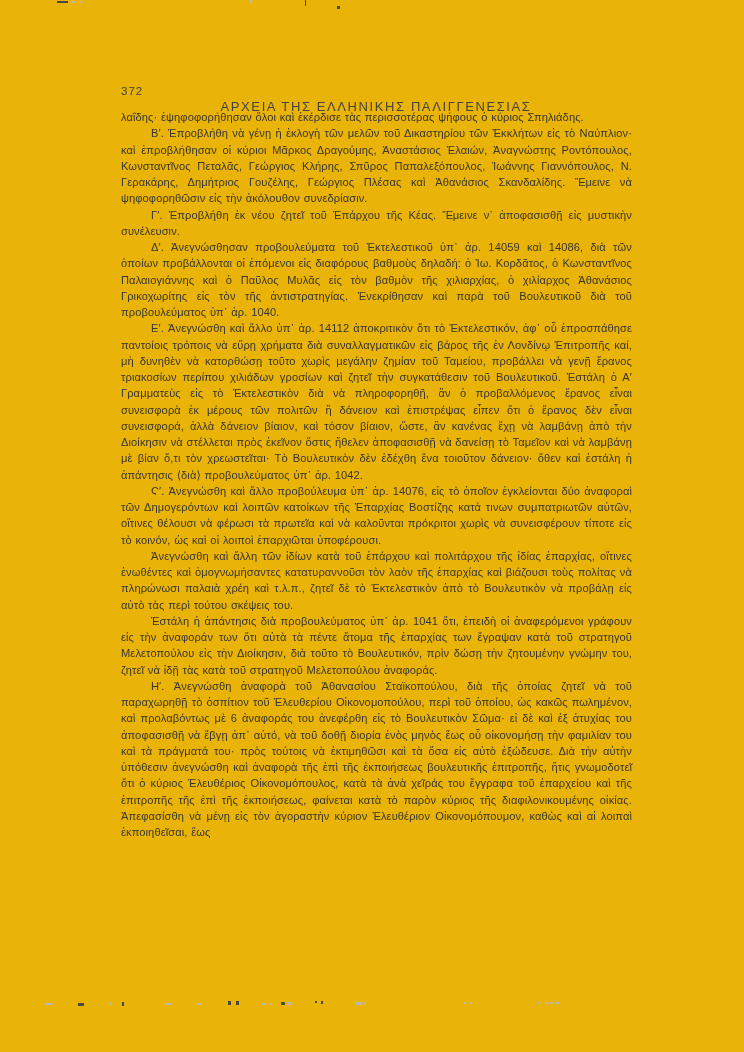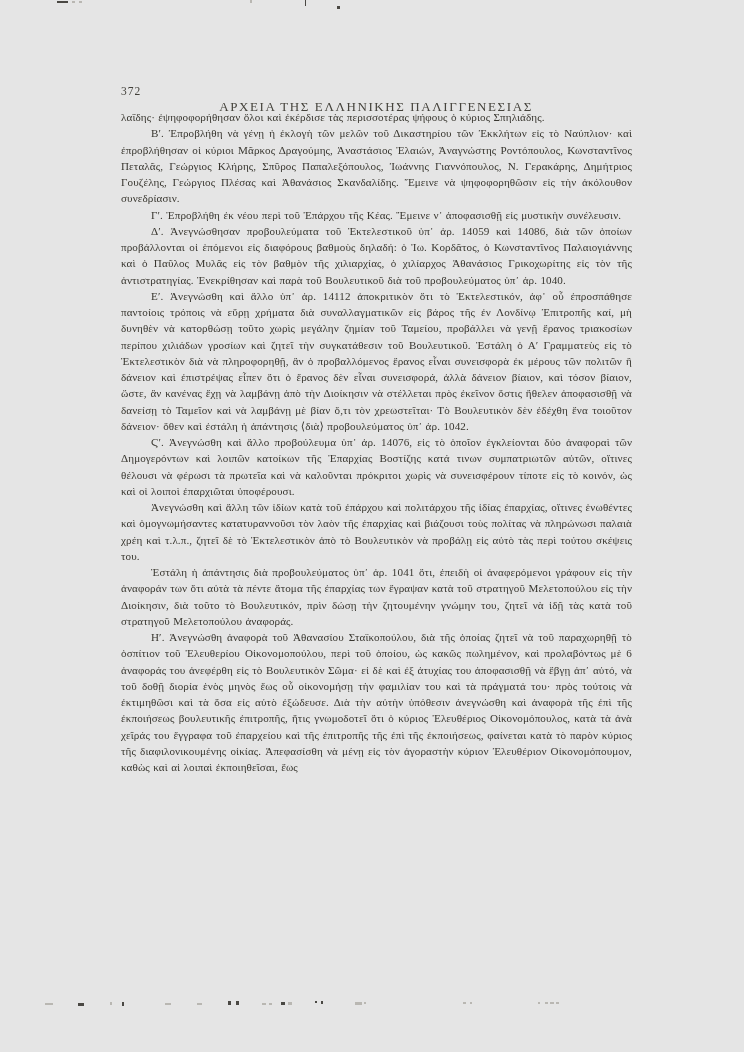--- a/index.html
+++ b/index.html
@@ -4,23 +4,23 @@
 <style>
   html, body {
     margin: 0;
     padding: 0;
     background: #ffffff;
   }
   .page {
     position: relative;
     width: 744px;
     height: 1052px;
-    background: #e5e5e5;
+    background: #eab308;
     overflow: hidden;
-    font-family: Liberation Serif, serif;
+    font-family: Liberation Sans, sans-serif;
     color: #3a3833;
   }
   .header {
     position: absolute;
     top: 84px;
     left: 121px;
     width: 510px;
     height: 16px;
     font-size: 11.5px;
     line-height: 14px;
@@ -82,21 +82,21 @@
   <div class="artifact dark" style="left:337px; top:6px; width:3px; height:3px;"></div>
 
   <div class="header">
     <span class="page-number">372</span>
     <span class="running-title">ΑΡΧΕΙΑ ΤΗΣ ΕΛΛΗΝΙΚΗΣ ΠΑΛΙΓΓΕΝΕΣΙΑΣ</span>
   </div>
 
   <div class="body-text">
       <p class="para">λαΐδης· ἐψηφοφορήθησαν ὅλοι καὶ ἐκέρδισε τὰς περισσοτέρας ψήφους ὁ κύριος Σπηλιάδης.</p>
       <p class="para indent">Β′. Ἐπροβλήθη νὰ γένῃ ἡ ἐκλογὴ τῶν μελῶν τοῦ Δικαστηρίου τῶν Ἐκκλήτων εἰς τὸ Ναύπλιον· καὶ ἐπροβλήθησαν οἱ κύριοι Μᾶρκος Δραγούμης, Ἀναστάσιος Ἐλαιών, Ἀναγνώστης Ροντόπουλος, Κωνσταντῖνος Πεταλᾶς, Γεώργιος Κλήρης, Σπῦρος Παπαλεξόπουλος, Ἰωάννης Γιαννόπουλος, Ν. Γερακάρης, Δημήτριος Γουζέλης, Γεώργιος Πλέσας καὶ Ἀθανάσιος Σκανδαλίδης. Ἔμεινε νὰ ψηφοφορηθῶσιν εἰς τὴν ἀκόλουθον συνεδρίασιν.</p>
-      <p class="para indent">Γ′. Ἐπροβλήθη ἐκ νέου περὶ τοῦ Ἐπάρχου τῆς Κέας. Ἔμεινε ν᾽ ἀποφασισθῇ εἰς μυστικὴν συνέλευσιν.</p>
+      <p class="para indent">Γ′. Ἐπροβλήθη ἐκ νέου ζητεῖ τοῦ Ἐπάρχου τῆς Κέας. Ἔμεινε ν᾽ ἀποφασισθῇ εἰς μυστικὴν συνέλευσιν.</p>
       <p class="para indent">Δ′. Ἀνεγνώσθησαν προβουλεύματα τοῦ Ἐκτελεστικοῦ ὑπ᾽ ἀρ. 14059 καὶ 14086, διὰ τῶν ὁποίων προβάλλονται οἱ ἑπόμενοι εἰς διαφόρους βαθμοὺς δηλαδή: ὁ Ἰω. Κορδᾶτος, ὁ Κωνσταντῖνος Παλαιογιάννης καὶ ὁ Παῦλος Μυλᾶς εἰς τὸν βαθμὸν τῆς χιλιαρχίας, ὁ χιλίαρχος Ἀθανάσιος Γρικοχωρίτης εἰς τὸν τῆς ἀντιστρατηγίας. Ἐνεκρίθησαν καὶ παρὰ τοῦ Βουλευτικοῦ διὰ τοῦ προβουλεύματος ὑπ᾽ ἀρ. 1040.</p>
       <p class="para indent">Ε′. Ἀνεγνώσθη καὶ ἄλλο ὑπ᾽ ἀρ. 14112 ἀποκριτικὸν ὅτι τὸ Ἐκτελεστικόν, ἀφ᾽ οὗ ἐπροσπάθησε παντοίοις τρόποις νὰ εὕρῃ χρήματα διὰ συναλλαγματικῶν εἰς βάρος τῆς ἐν Λονδίνῳ Ἐπιτροπῆς καί, μὴ δυνηθὲν νὰ κατορθώσῃ τοῦτο χωρὶς μεγάλην ζημίαν τοῦ Ταμείου, προβάλλει νὰ γενῇ ἔρανος τριακοσίων περίπου χιλιάδων γροσίων καὶ ζητεῖ τὴν συγκατάθεσιν τοῦ Βουλευτικοῦ. Ἐστάλη ὁ Α′ Γραμματεὺς εἰς τὸ Ἐκτελεστικὸν διὰ νὰ πληροφορηθῇ, ἂν ὁ προβαλλόμενος ἔρανος εἶναι συνεισφορὰ ἐκ μέρους τῶν πολιτῶν ἢ δάνειον καὶ ἐπιστρέψας εἶπεν ὅτι ὁ ἔρανος δὲν εἶναι συνεισφορά, ἀλλὰ δάνειον βίαιον, καὶ τόσον βίαιον, ὥστε, ἂν κανένας ἔχῃ νὰ λαμβάνῃ ἀπὸ τὴν Διοίκησιν νὰ στέλλεται πρὸς ἐκεῖνον ὅστις ἤθελεν ἀποφασισθῇ νὰ δανείσῃ τὸ Ταμεῖον καὶ νὰ λαμβάνῃ μὲ βίαν ὅ,τι τὸν χρεωστεῖται· Τὸ Βουλευτικὸν δὲν ἐδέχθη ἕνα τοιοῦτον δάνειον· ὅθεν καὶ ἐστάλη ἡ ἀπάντησις ⟨διὰ⟩ προβουλεύματος ὑπ᾽ ἀρ. 1042.</p>
       <p class="para indent">Ϛ′. Ἀνεγνώσθη καὶ ἄλλο προβούλευμα ὑπ᾽ ἀρ. 14076, εἰς τὸ ὁποῖον ἐγκλείονται δύο ἀναφοραὶ τῶν Δημογερόντων καὶ λοιπῶν κατοίκων τῆς Ἐπαρχίας Βοστίζης κατά τινων συμπατριωτῶν αὐτῶν, οἵτινες θέλουσι νὰ φέρωσι τὰ πρωτεῖα καὶ νὰ καλοῦνται πρόκριτοι χωρὶς νὰ συνεισφέρουν τίποτε εἰς τὸ κοινόν, ὡς καὶ οἱ λοιποὶ ἐπαρχιῶται ὑποφέρουσι.</p>
       <p class="para indent">Ἀνεγνώσθη καὶ ἄλλη τῶν ἰδίων κατὰ τοῦ ἐπάρχου καὶ πολιτάρχου τῆς ἰδίας ἐπαρχίας, οἵτινες ἑνωθέντες καὶ ὁμογνωμήσαντες κατατυραννοῦσι τὸν λαὸν τῆς ἐπαρχίας καὶ βιάζουσι τοὺς πολίτας νὰ πληρώνωσι παλαιὰ χρέη καὶ τ.λ.π., ζητεῖ δὲ τὸ Ἐκτελεστικὸν ἀπὸ τὸ Βουλευτικὸν νὰ προβάλῃ εἰς αὐτὸ τὰς περὶ τούτου σκέψεις του.</p>
       <p class="para indent">Ἐστάλη ἡ ἀπάντησις διὰ προβουλεύματος ὑπ᾽ ἀρ. 1041 ὅτι, ἐπειδὴ οἱ ἀναφερόμενοι γράφουν εἰς τὴν ἀναφοράν των ὅτι αὐτὰ τὰ πέντε ἄτομα τῆς ἐπαρχίας των ἔγραψαν κατὰ τοῦ στρατηγοῦ Μελετοπούλου εἰς τὴν Διοίκησιν, διὰ τοῦτο τὸ Βουλευτικόν, πρὶν δώσῃ τὴν ζητουμένην γνώμην του, ζητεῖ νὰ ἰδῇ τὰς κατὰ τοῦ στρατηγοῦ Μελετοπούλου ἀναφοράς.</p>
       <p class="para indent">Η′. Ἀνεγνώσθη ἀναφορὰ τοῦ Ἀθανασίου Σταϊκοπούλου, διὰ τῆς ὁποίας ζητεῖ νὰ τοῦ παραχωρηθῇ τὸ ὁσπίτιον τοῦ Ἐλευθερίου Οἰκονομοπούλου, περὶ τοῦ ὁποίου, ὡς κακῶς πωλημένον, καὶ προλαβόντως μὲ 6 ἀναφοράς του ἀνεφέρθη εἰς τὸ Βουλευτικὸν Σῶμα· εἰ δὲ καὶ ἐξ ἀτυχίας του ἀποφασισθῇ νὰ ἔβγῃ ἀπ᾽ αὐτό, νὰ τοῦ δοθῇ διορία ἑνὸς μηνὸς ἕως οὗ οἰκονομήσῃ τὴν φαμιλίαν του καὶ τὰ πράγματά του· πρὸς τούτοις νὰ ἐκτιμηθῶσι καὶ τὰ ὅσα εἰς αὐτὸ ἐξώδευσε. Διὰ τὴν αὐτὴν ὑπόθεσιν ἀνεγνώσθη καὶ ἀναφορὰ τῆς ἐπὶ τῆς ἐκποιήσεως βουλευτικῆς ἐπιτροπῆς, ἥτις γνωμοδοτεῖ ὅτι ὁ κύριος Ἐλευθέριος Οἰκονομόπουλος, κατὰ τὰ ἀνὰ χεῖράς του ἔγγραφα τοῦ ἐπαρχείου καὶ τῆς ἐπιτροπῆς τῆς ἐπὶ τῆς ἐκποιήσεως, φαίνεται κατὰ τὸ παρὸν κύριος τῆς διαφιλονικουμένης οἰκίας. Ἀπεφασίσθη νὰ μένῃ εἰς τὸν ἀγοραστὴν κύριον Ἐλευθέριον Οἰκονομόπουμον, καθὼς καὶ αἱ λοιπαὶ ἐκποιηθεῖσαι, ἕως</p>
     </div>
 
   <div class="artifact" style="left:45px; top:1003px; width:8px; height:2px;"></div>
   <div class="artifact dark" style="left:78px; top:1003px; width:6px; height:3px;"></div>

